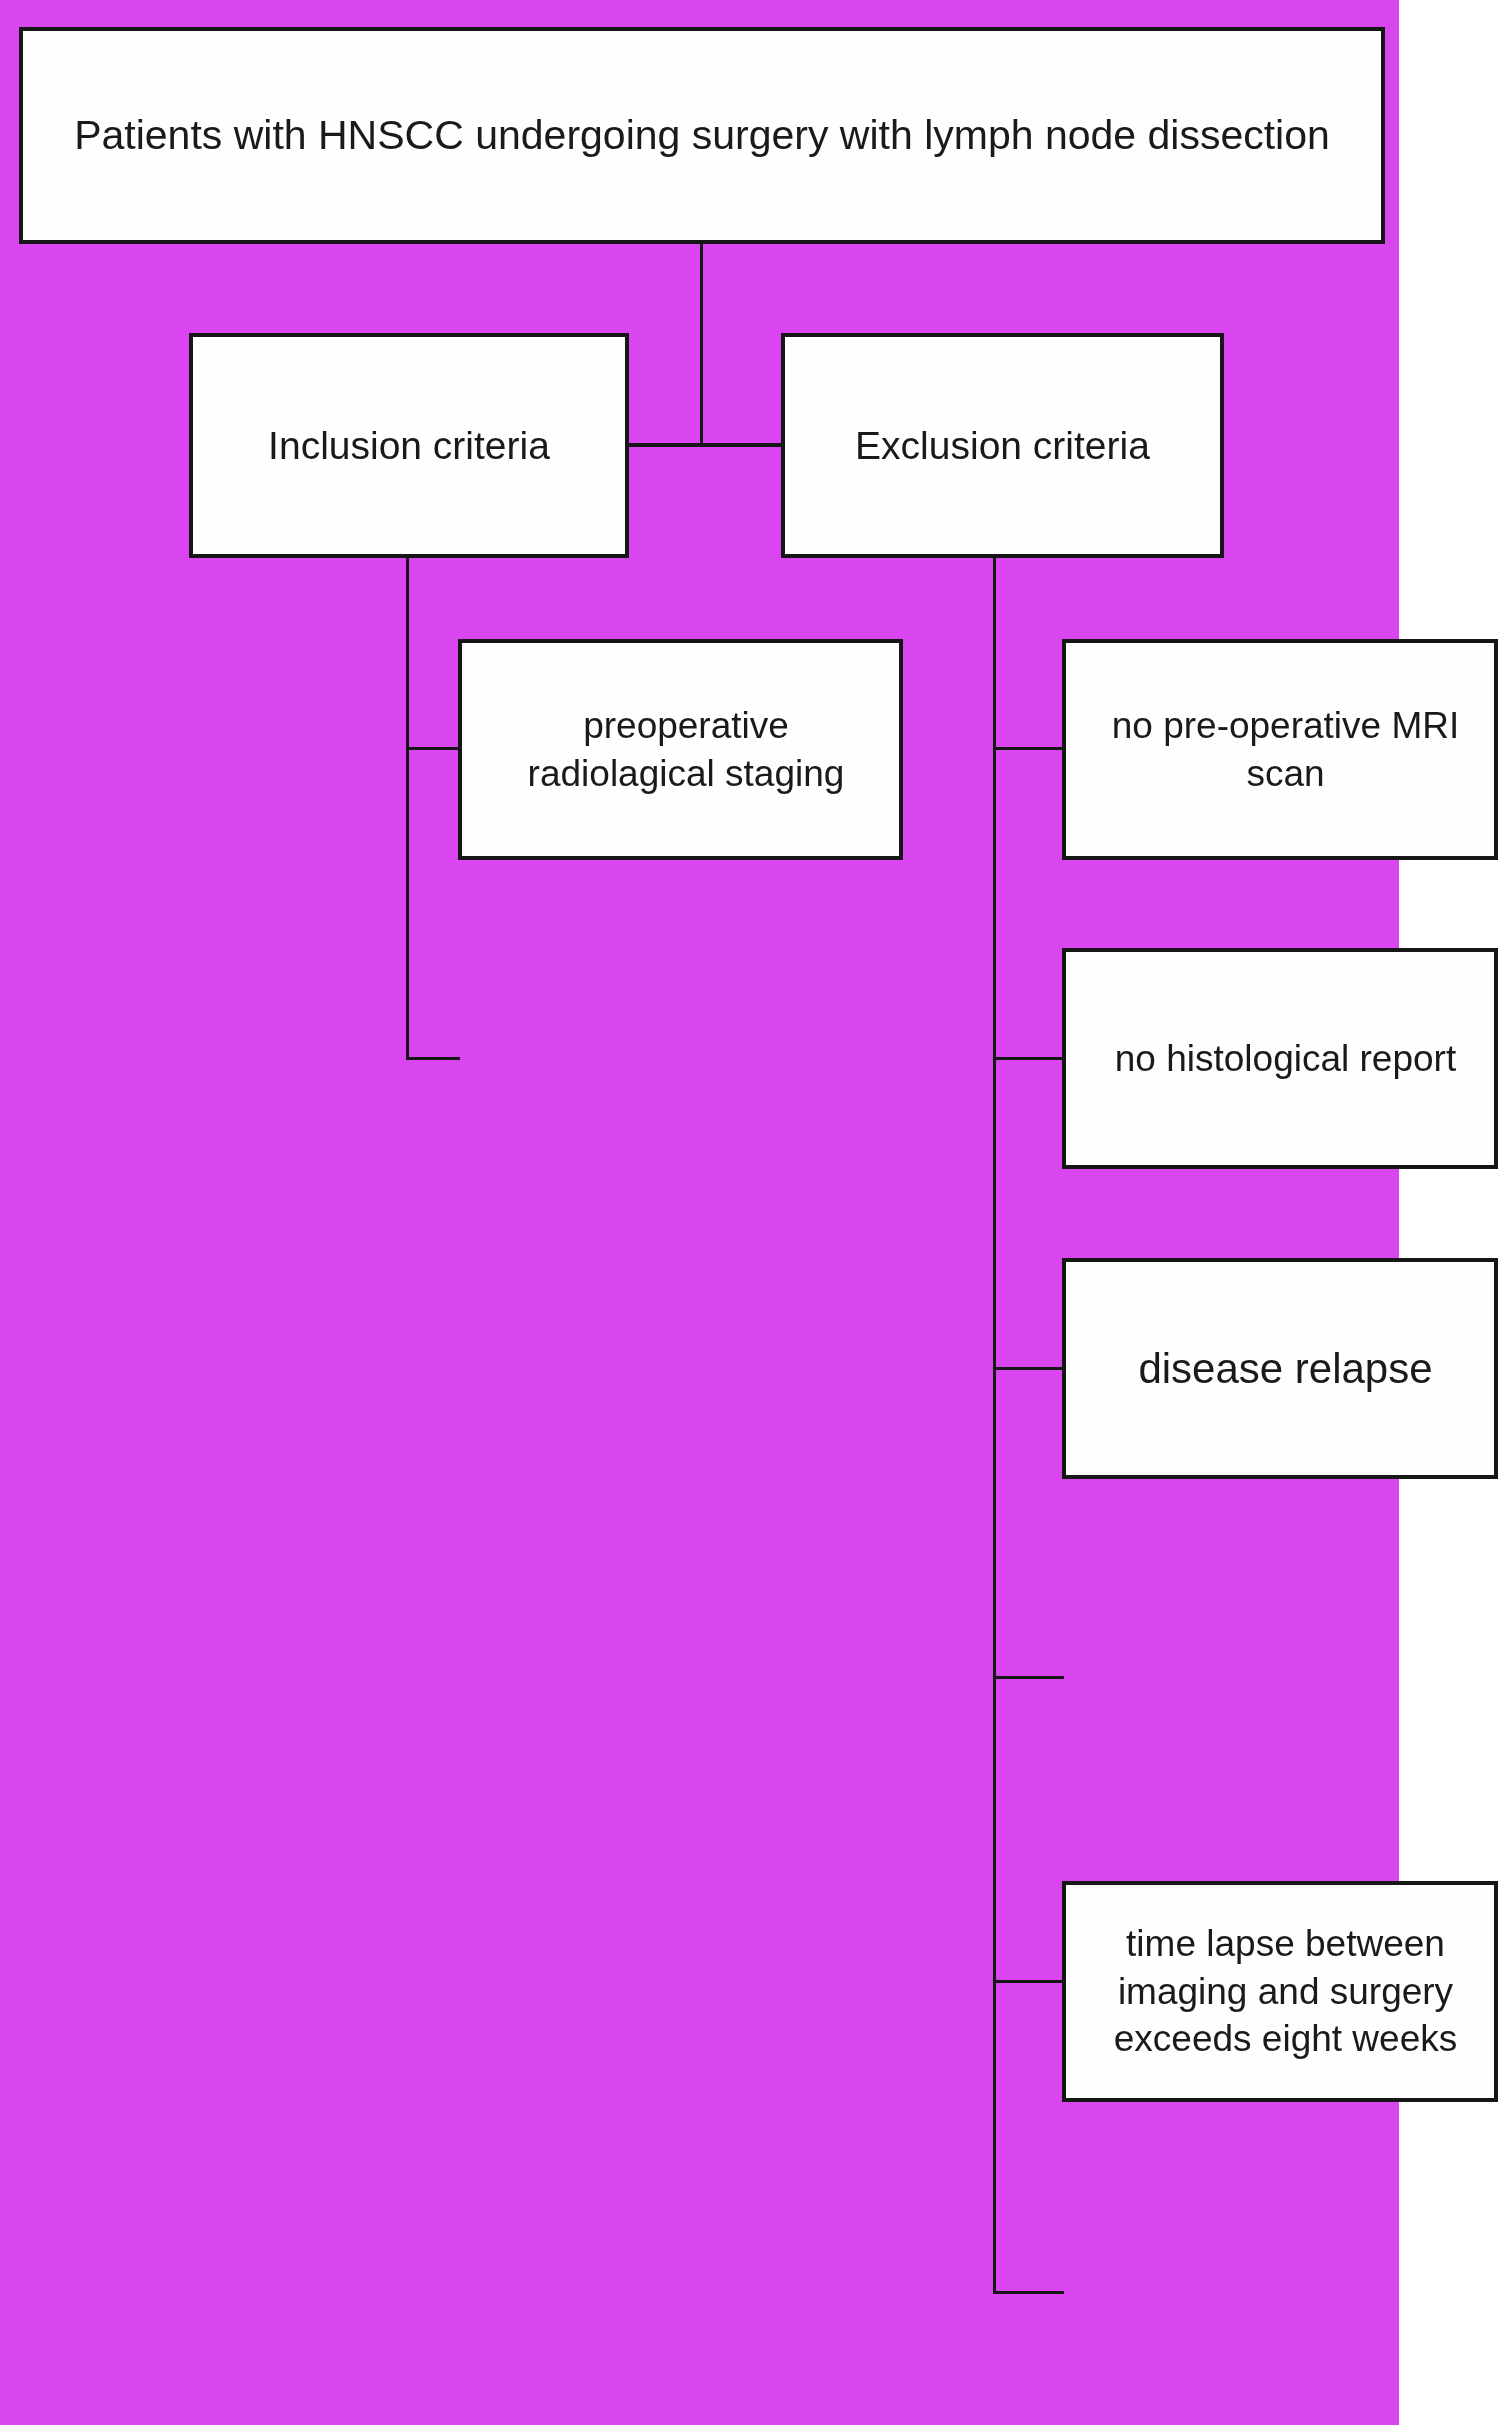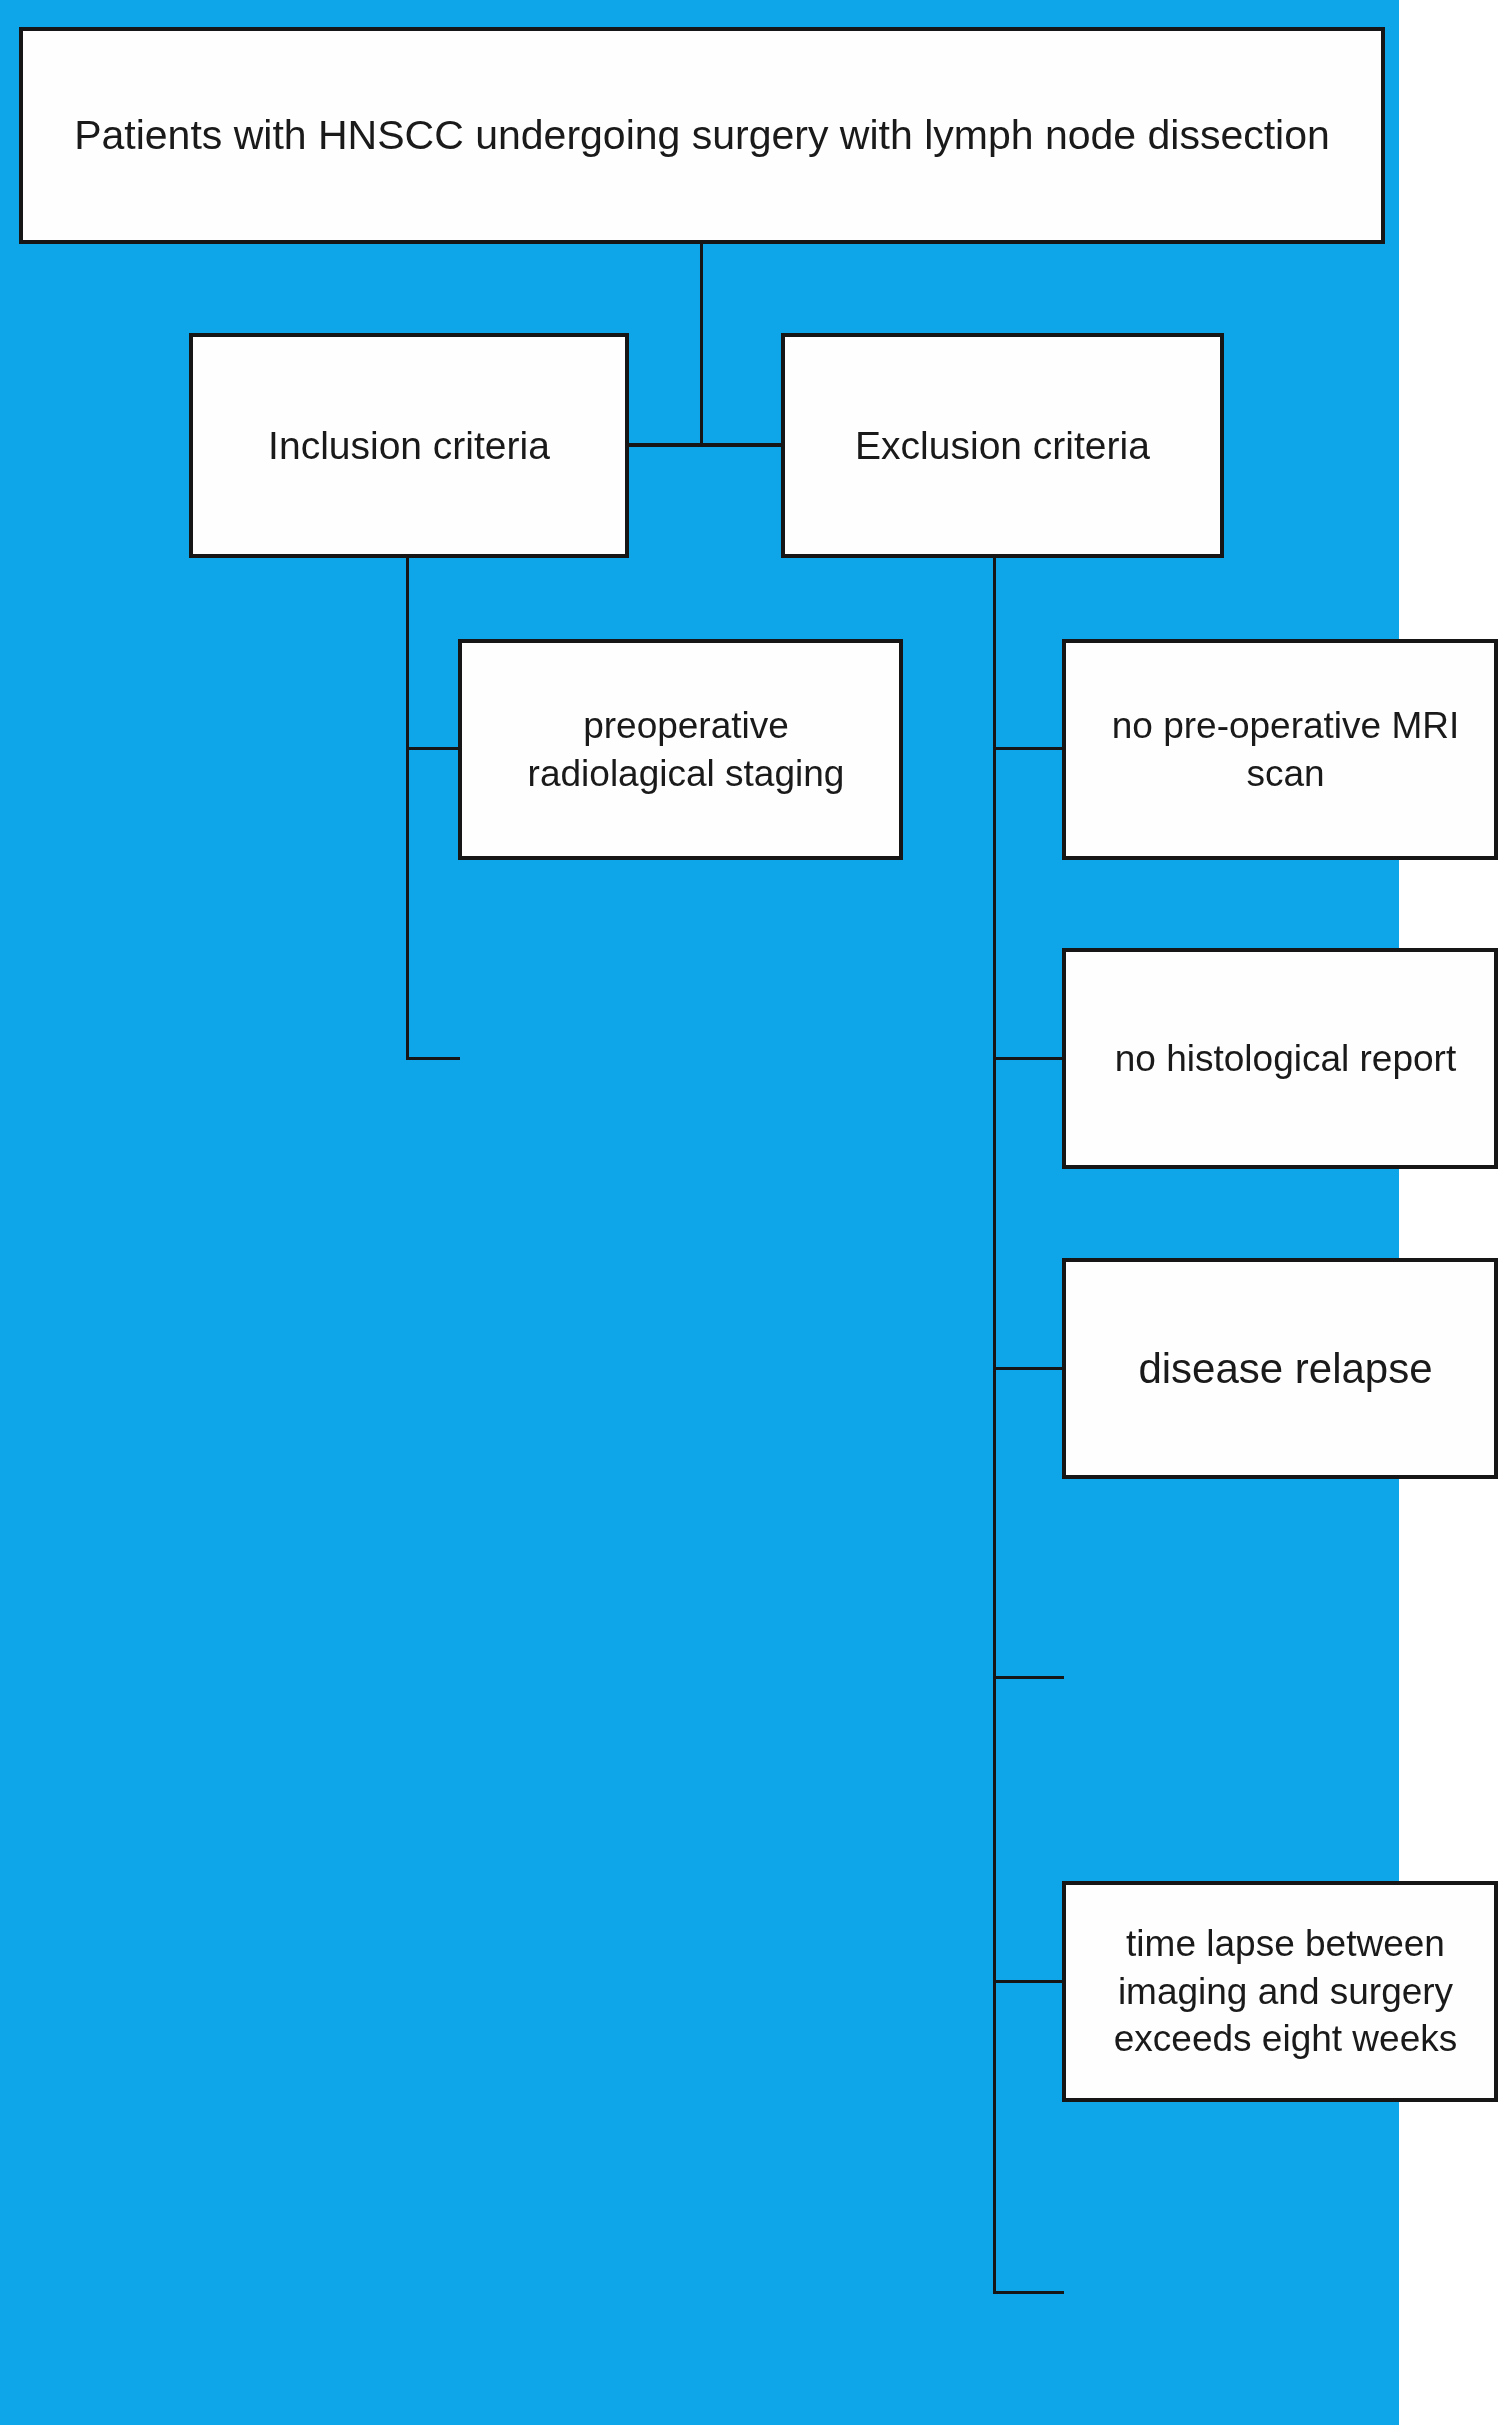--- a/index.html
+++ b/index.html
@@ -4,21 +4,21 @@
 <style>
   html, body {
     margin: 0;
     padding: 0;
     background: #ffffff;
   }
   .canvas {
     position: relative;
     width: 1399px;
     height: 2426px;
-    background: #0ea5e9;
+    background: #d946ef;
     font-family: "Liberation Sans", sans-serif;
     color: #1a1a1a;
   }
   .box {
     position: absolute;
     box-sizing: border-box;
     background: #fefefe;
     border: 4.8px solid #161616;
     display: flex;
     align-items: center;

